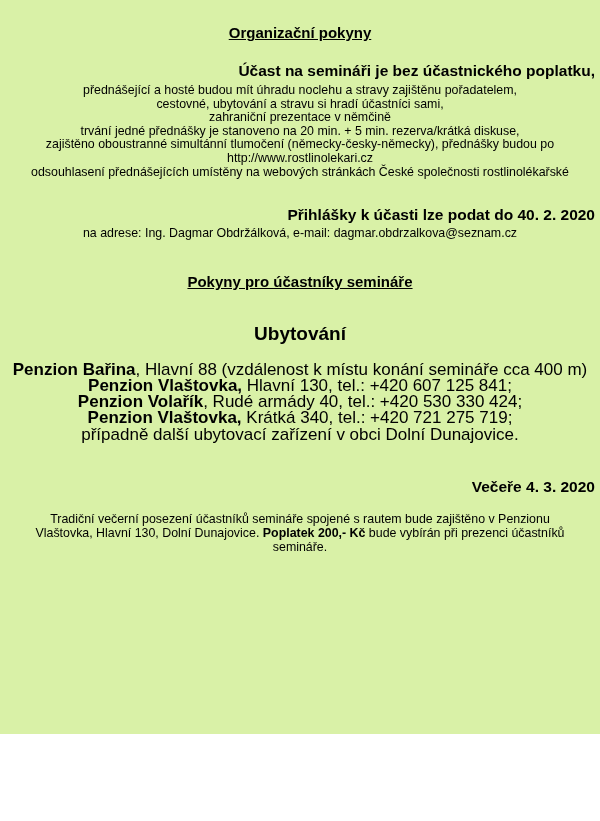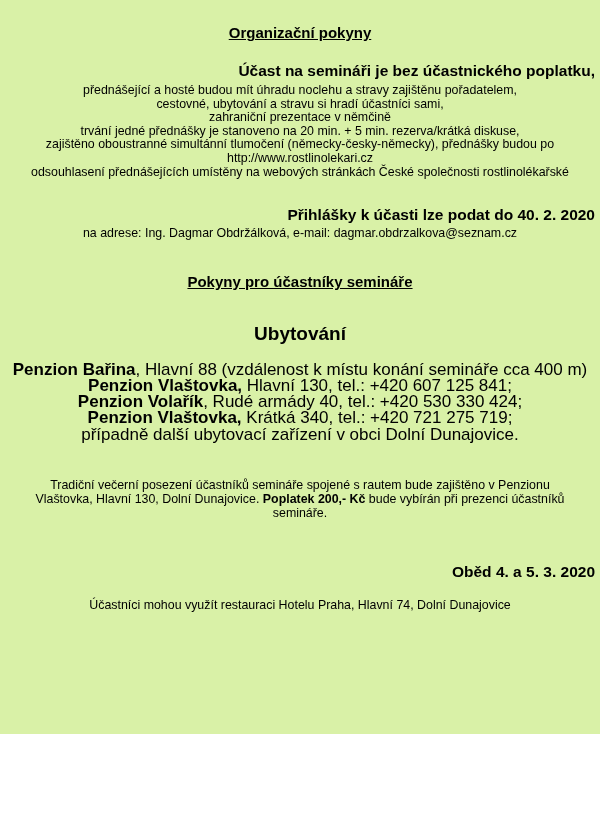--- a/index.html
+++ b/index.html
@@ -69,21 +69,18 @@
       <div class="line"><span class="b">Penzion Bařina</span><span>, Hlavní 88 (vzdálenost k místu konání semináře cca 400 m)</span></div>
       <div class="line"><span class="b">Penzion Vlaštovka,</span><span> Hlavní 130, tel.: +420 607 125 841;</span></div>
       <div class="line"><span class="b">Penzion Volařík</span><span>, Rudé armády 40, tel.: +420 530 330 424;</span></div>
       <div class="line"><span class="b">Penzion Vlaštovka,</span><span> Krátká 340, tel.: +420 721 275 719;</span></div>
       <div class="line">případně další ubytovací zařízení v obci Dolní Dunajovice.</div>
     </div>
   </section>
 
 
   <section class="sec-vecere">
+    <h2 class="h-big">Večeře 4. 3. 2020</h2>
     <p class="body para para-narrow"><span>Tradiční večerní posezení účastníků semináře spojené s rautem bude zajištěno v Penzionu Vlaštovka, Hlavní 130, Dolní Dunajovice. </span><span class="b">Poplatek 200,- Kč</span><span> bude vybírán při prezenci účastníků semináře.</span></p>
   </section>
 
-  <section class="sec-obed">
-    <h2 class="h-big">Oběd 4. a 5. 3. 2020</h2>
-    <div class="body line">Účastníci mohou využít restauraci Hotelu Praha, Hlavní 74, Dolní Dunajovice</div>
-  </section>
 
 </div>
 
 </body></html>

